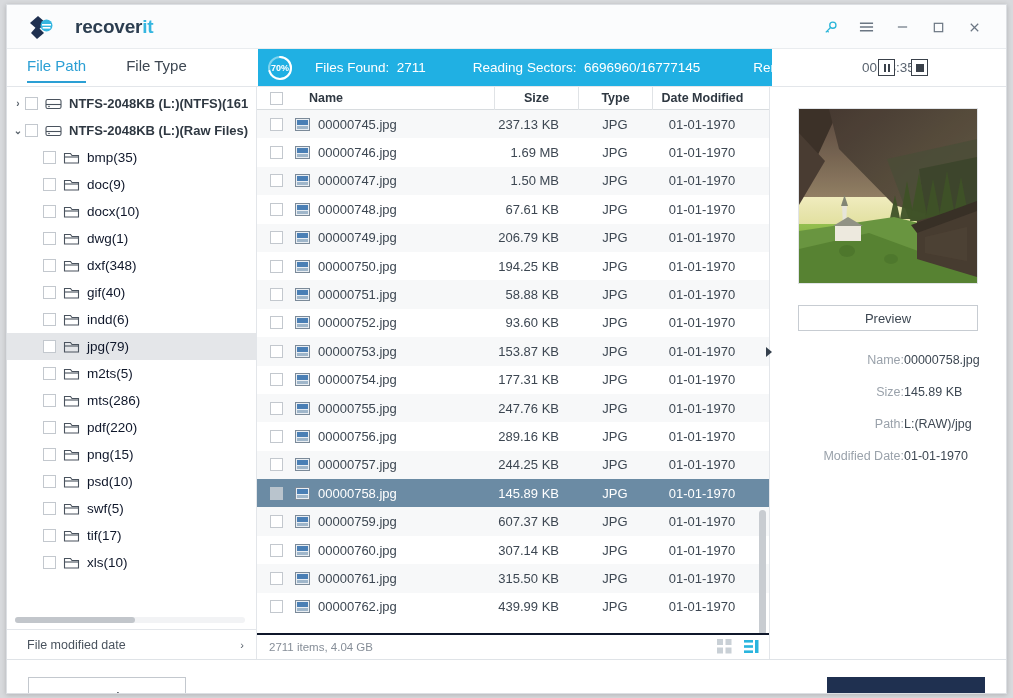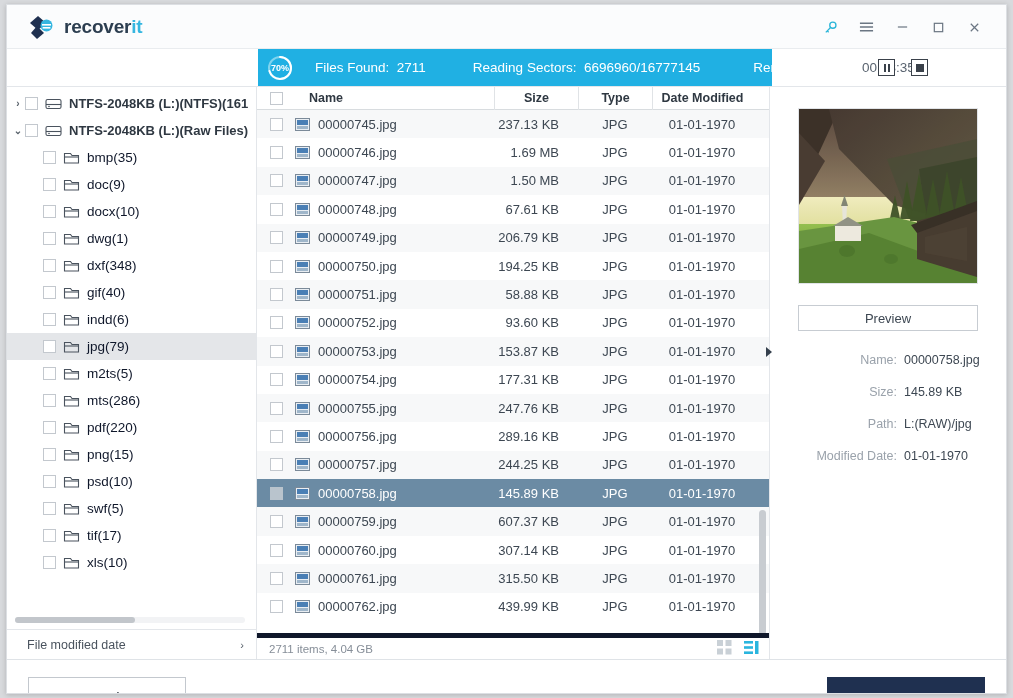--- a/index.html
+++ b/index.html
@@ -20,21 +20,21 @@
 
   
   .titlebar {
     position: relative;
     height: 44px;
     background: #fbfcfd;
     border-bottom: 1px solid #e9ecef;
   }
   .logo-wrap {
     position: absolute; left: 22px; top: 9px;
-    display: flex; align-items: center; gap: 9px;
+    display: flex; align-items: center; gap: 20px;
   }
   .logo-mark { width: 26px; height: 26px; }
   .logo-text {
     font-size: 19px; font-weight: bold; color: #2c3e50;
     letter-spacing: -0.2px;
   }
   .logo-text .accent { color: #35b6e0; }
   .win-btns {
     position: absolute; right: 14px; top: 0; height: 44px;
     display: flex; align-items: center; gap: 0px;
@@ -192,21 +192,21 @@
   .row.sel .rcb { border-color: #b9c4cd; background: #b9c4cd; }
   .fico { width: 15px; height: 13px; flex: none; }
   .vscroll {
     position: absolute; right: 3px; top: 0; width: 7px; height: 100%;
   }
   .vscroll i {
     position: absolute; right: 0; top: 400px;
     width: 7px; height: 125px; background: #c8ccd1; border-radius: 4px;
   }
   .list-foot {
-    height: 26px; flex: none; border-top: 5px solid #0f172a;
+    height: 26px; flex: none; border-top: 2px solid #0f172a;
     display: flex; align-items: center; justify-content: space-between;
     padding: 0 10px 0 12px;
     font-size: 11.5px; color: #868e98;
   }
   .view-icons { display: flex; align-items: center; gap: 12px; }
   .collapse-handle {
     position: absolute; right: -5px; top: 258px;
     width: 10px; height: 14px; cursor: pointer;
     display: flex; align-items: center; justify-content: center;
     z-index: 5;
@@ -226,21 +226,21 @@
     border: 1px solid #c7ccd2; background: #ffffff;
     font-size: 13px; color: #3d4752; cursor: pointer;
     display: flex; align-items: center; justify-content: center;
   }
   .meta { margin-top: 22px; width: 100%; }
   .meta-row {
     display: flex; align-items: baseline; margin-bottom: 18px;
     font-size: 12.5px;
   }
   .meta-k {
-    width: 134px; text-align: right; color: #9aa2ab; padding-right: 7px;
+    width: 134px; text-align: right; color: #9aa2ab; 
   }
   .meta-v { color: #3d4752; }
 
   
   .footer {
     position: relative; height: 73px;
     background: #ffffff; border-top: 1px solid #dfe3e7;
   }
   .btn-back {
     position: absolute; left: 21px; top: 17px;
@@ -298,20 +298,24 @@
       </span>
       <span class="win-btn">
         <svg width="13" height="13" viewBox="0 0 14 14" stroke="#6b7683" stroke-width="1.3">
             <path d="M3 3l8 8M11 3l-8 8"></path>
           </svg>
       </span>
     </div>
   </div>
 
   <div class="subbar">
+    <div class="tabs">
+      <div class="tab active">File Path</div>
+      <div class="tab">File Type</div>
+    </div>
     <div class="progress-strip">
       <div class="progress-fill"></div>
       <div class="progress-content">
         <span class="ring">
           <svg width="26" height="26" viewBox="0 0 26 26">
             <circle cx="13" cy="13" r="11" fill="none" stroke="#7fd4ef" stroke-width="2"></circle>
             <circle cx="13" cy="13" r="11" fill="none" stroke="#ffffff" stroke-width="2" stroke-dasharray="48.4 69.1" stroke-linecap="round" transform="rotate(-90 13 13)"></circle>
           </svg>
           <span class="pct">70%</span>
         </span>

